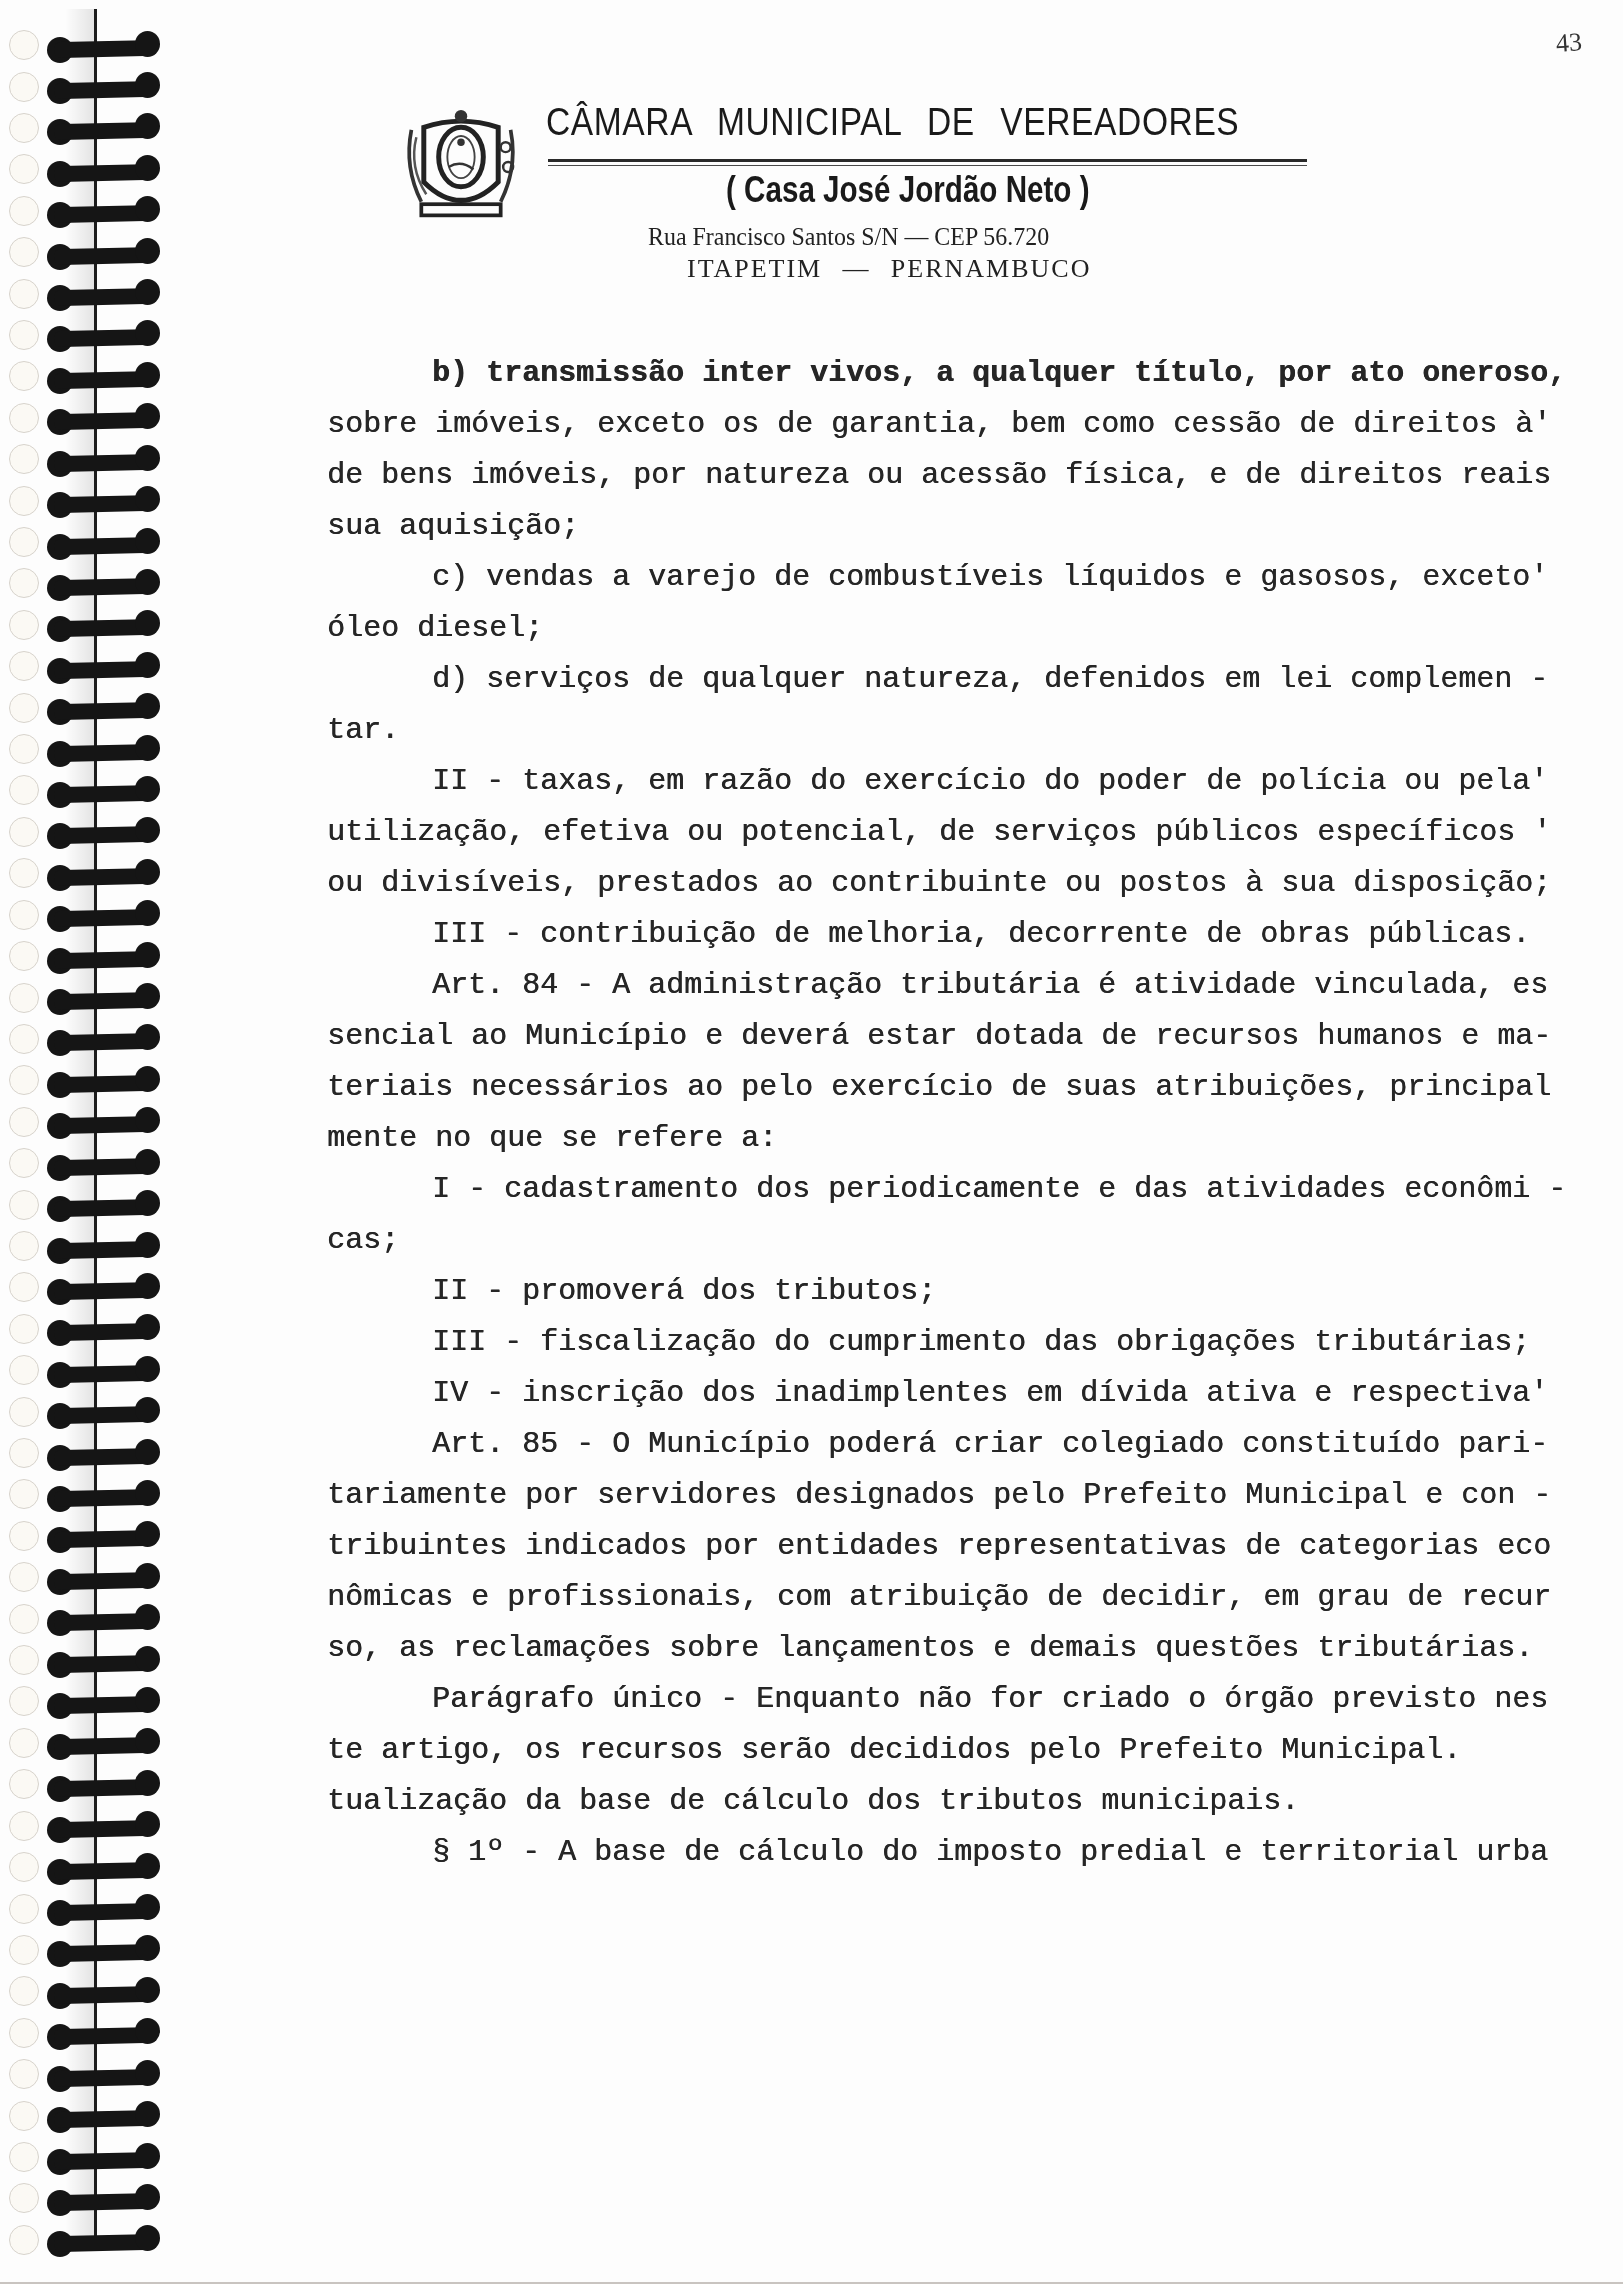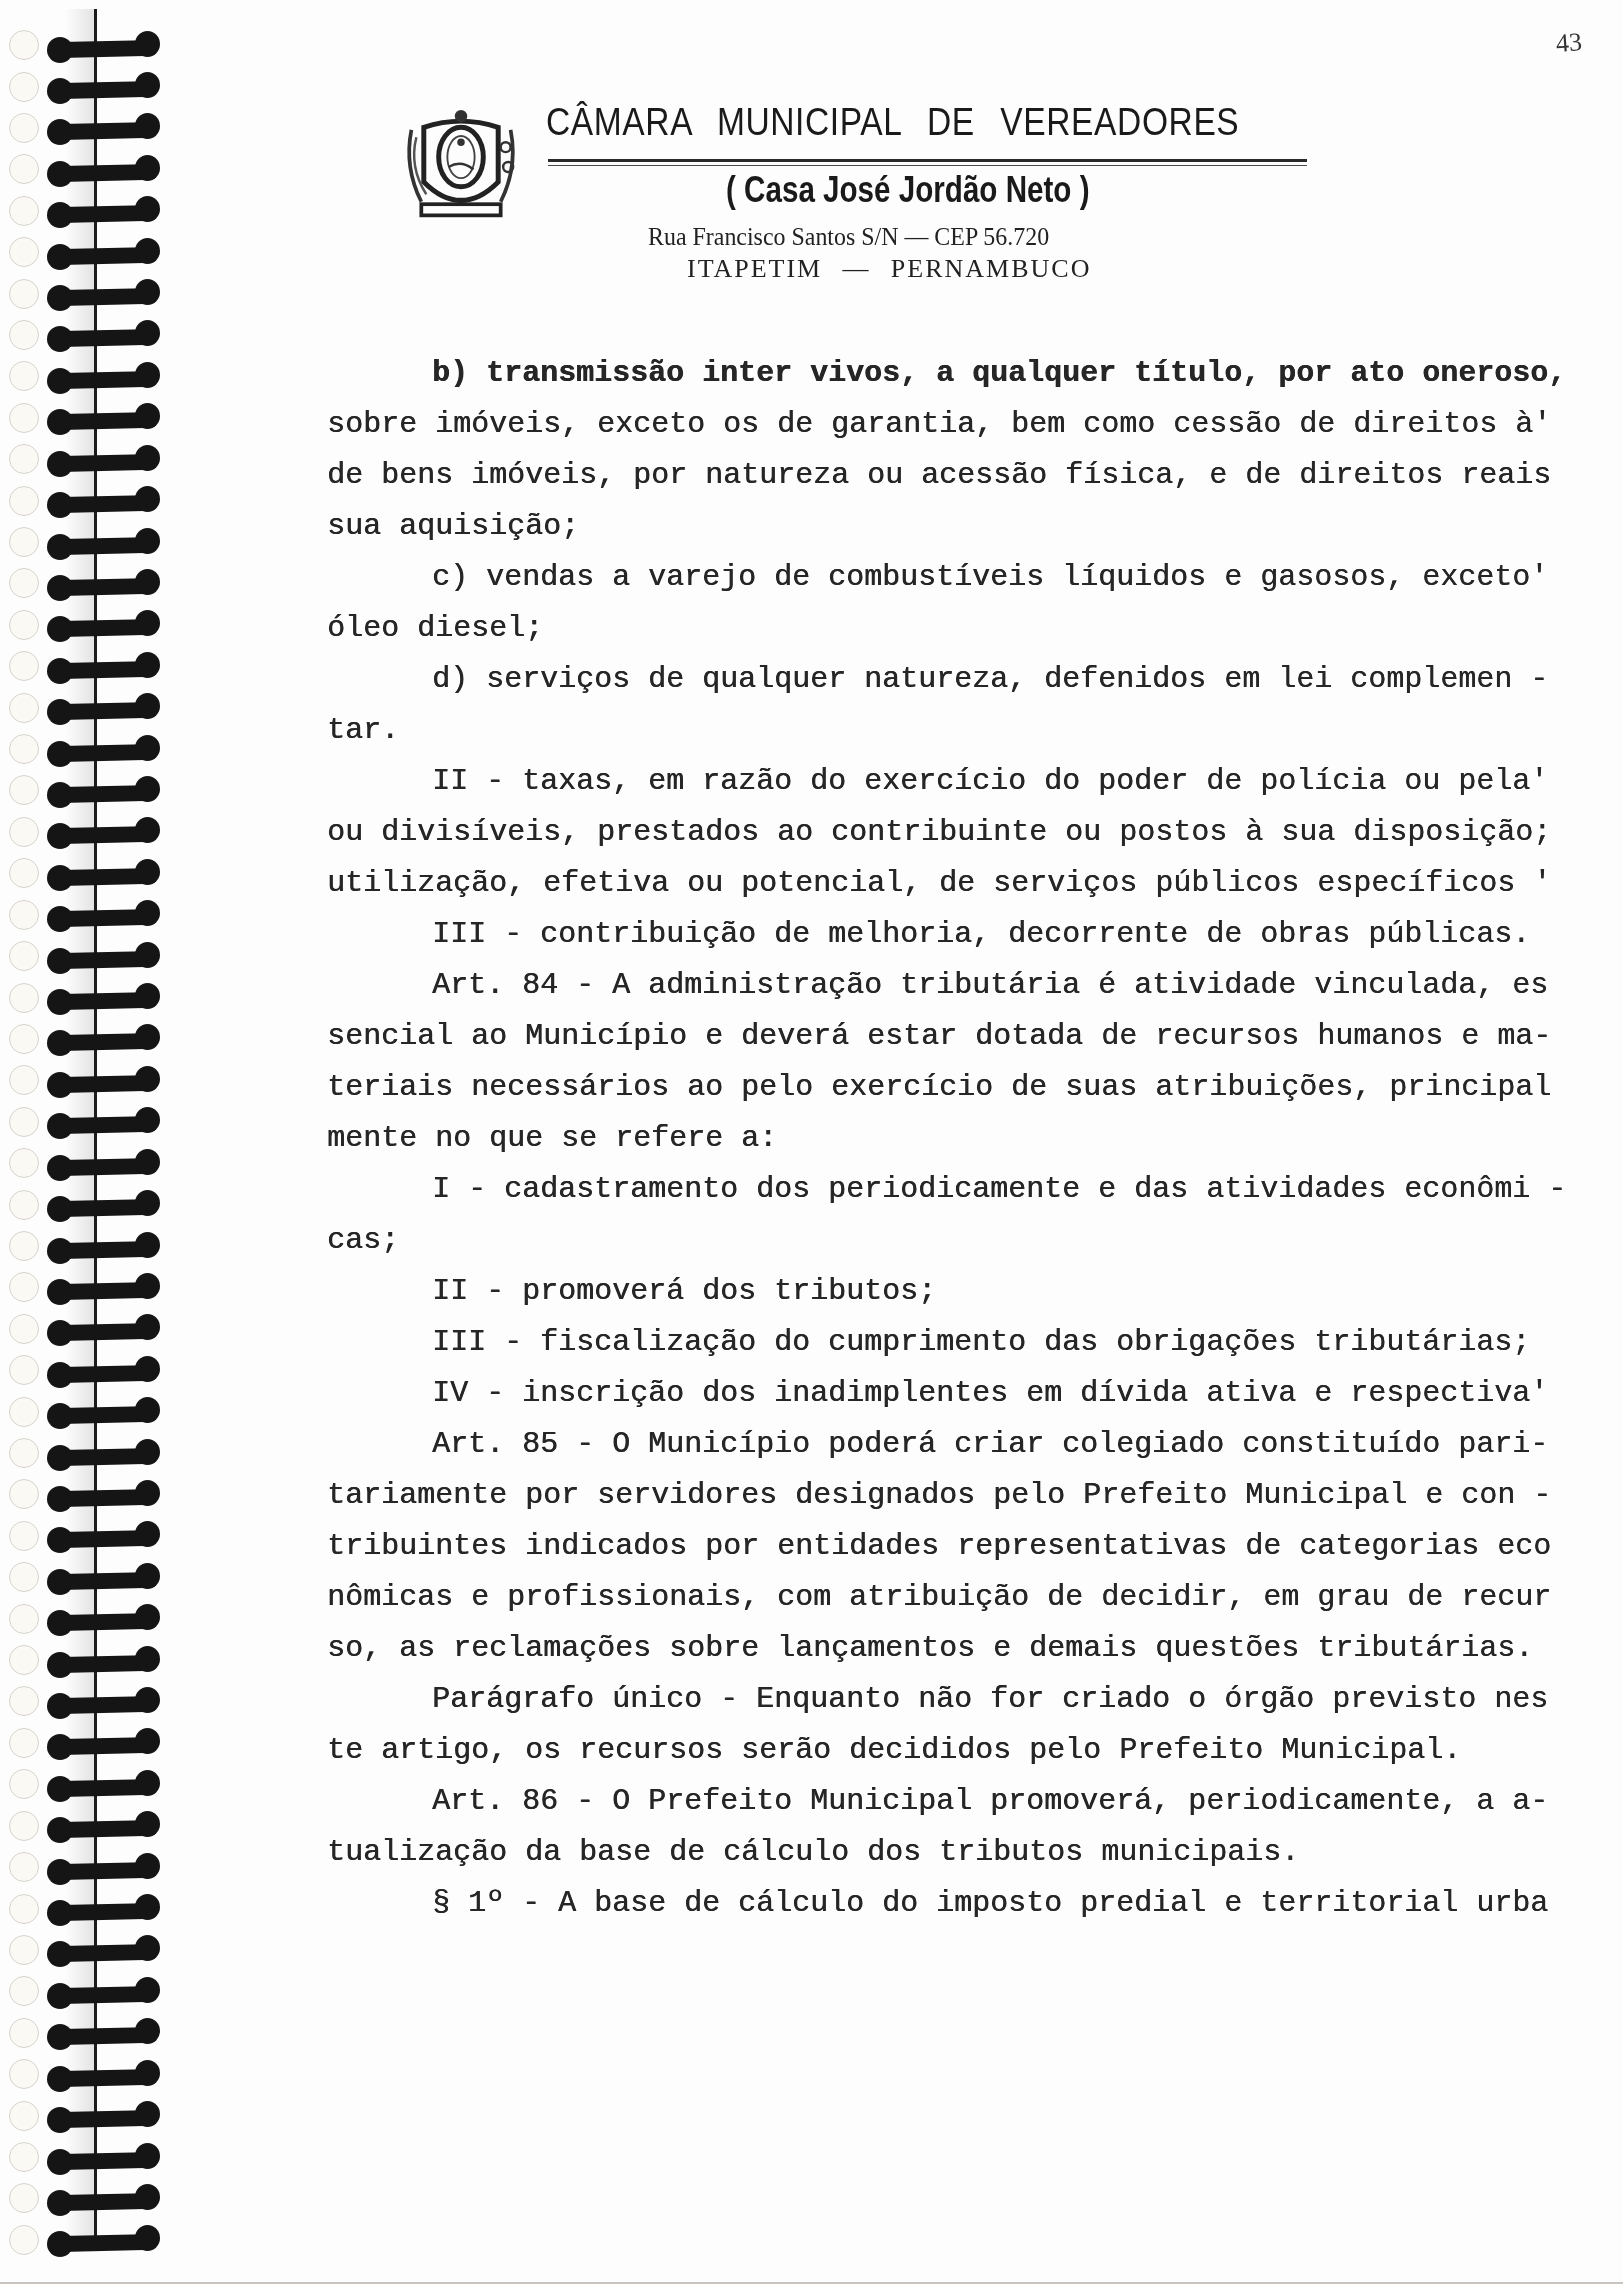--- a/index.html
+++ b/index.html
@@ -403,38 +403,37 @@
 <div class="body-text" id="body-text">
     <div class="line ind bold">b) transmissão inter vivos, a qualquer título, por ato oneroso,</div>
     <div class="line">sobre imóveis, exceto os de garantia, bem como cessão de direitos à'</div>
     <div class="line">de bens imóveis, por natureza ou acessão física, e de direitos reais</div>
     <div class="line">sua aquisição;</div>
     <div class="line ind">c) vendas a varejo de combustíveis líquidos e gasosos, exceto'</div>
     <div class="line">óleo diesel;</div>
     <div class="line ind">d) serviços de qualquer natureza, defenidos em lei complemen -</div>
     <div class="line">tar.</div>
     <div class="line ind">II - taxas, em razão do exercício do poder de polícia ou pela'</div>
+    <div class="line">utilização, efetiva ou potencial, de serviços públicos específicos '</div>
     <div class="line">ou divisíveis, prestados ao contribuinte ou postos à sua disposição;</div>
-    <div class="line">utilização, efetiva ou potencial, de serviços públicos específicos '</div>
     <div class="line ind">III - contribuição de melhoria, decorrente de obras públicas.</div>
     <div class="line ind">Art. 84 - A administração tributária é atividade vinculada, es</div>
     <div class="line">sencial ao Município e deverá estar dotada de recursos humanos e ma-</div>
     <div class="line">teriais necessários ao pelo exercício de suas atribuições, principal</div>
     <div class="line">mente no que se refere a:</div>
     <div class="line ind">I - cadastramento dos periodicamente e das atividades econômi -</div>
     <div class="line">cas;</div>
     <div class="line ind">II - promoverá dos tributos;</div>
     <div class="line ind">III - fiscalização do cumprimento das obrigações tributárias;</div>
     <div class="line ind">IV - inscrição dos inadimplentes em dívida ativa e respectiva'</div>
     <div class="line ind">Art. 85 - O Município poderá criar colegiado constituído pari-</div>
     <div class="line">tariamente por servidores designados pelo Prefeito Municipal e con -</div>
     <div class="line">tribuintes indicados por entidades representativas de categorias eco</div>
     <div class="line">nômicas e profissionais, com atribuição de decidir, em grau de recur</div>
     <div class="line">so, as reclamações sobre lançamentos e demais questões tributárias.</div>
     <div class="line ind">Parágrafo único - Enquanto não for criado o órgão previsto nes</div>
     <div class="line">te artigo, os recursos serão decididos pelo Prefeito Municipal.</div>
-    <div class="line ind">Art. 86 - O Prefeito Municipal promoverá, periodicamente, a a-</div>
     <div class="line">tualização da base de cálculo dos tributos municipais.</div>
     <div class="line ind">§ 1º - A base de cálculo do imposto predial e territorial urba</div>
   </div>
 
 <div class="page-edge"></div>
 
 
 </body></html>

